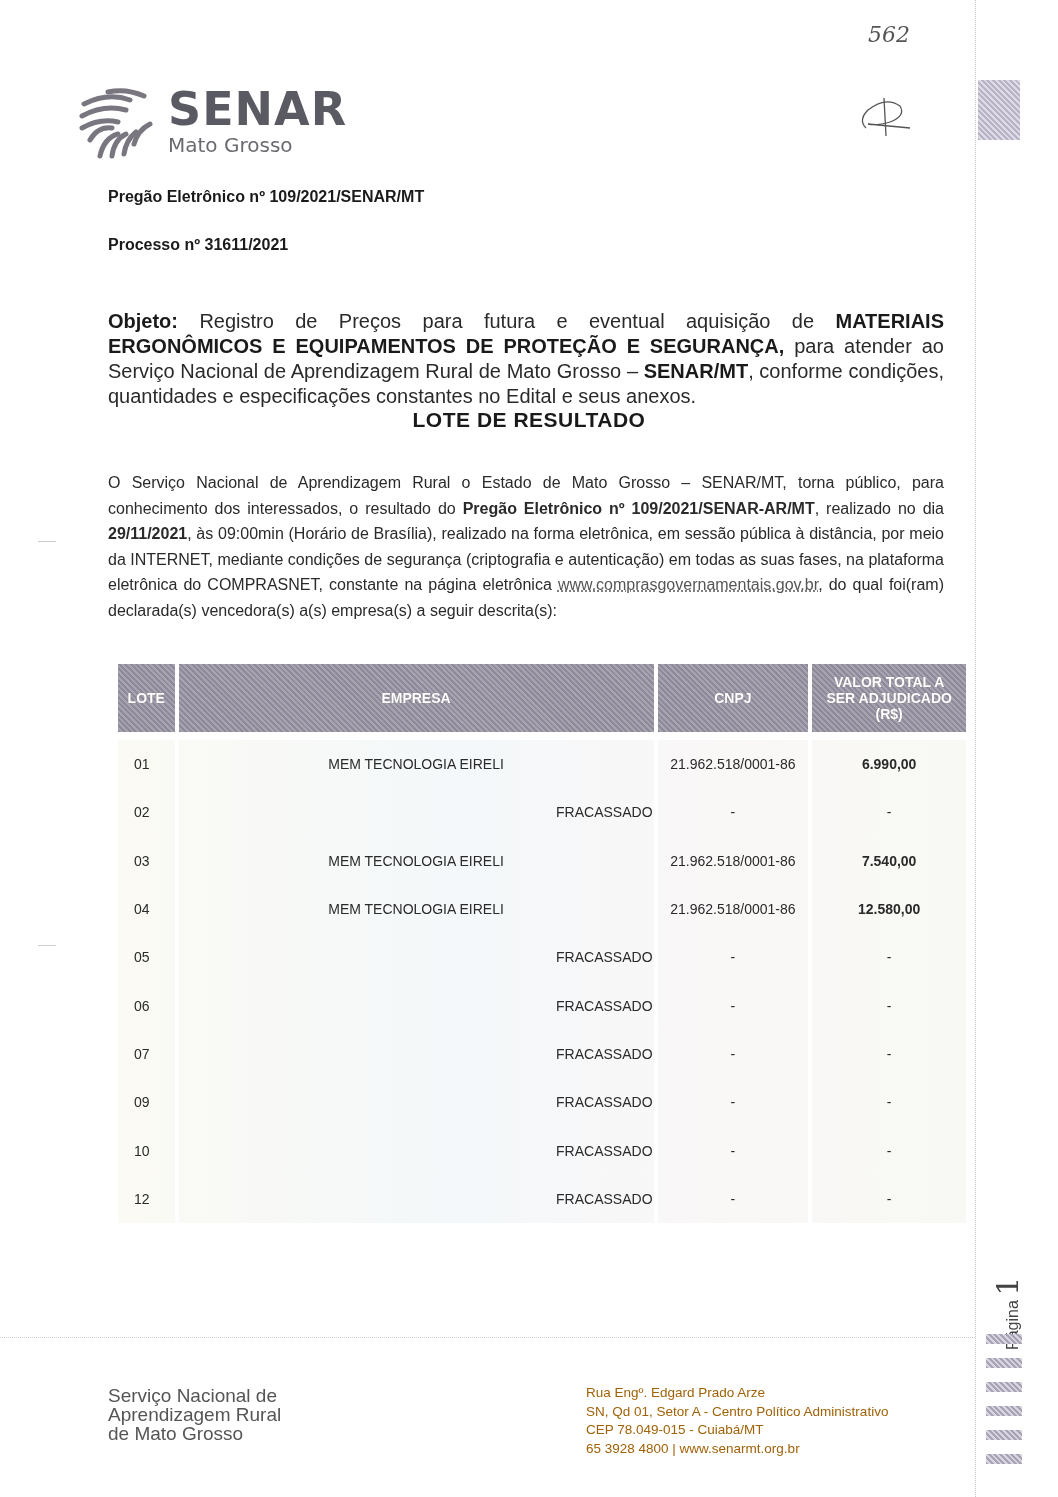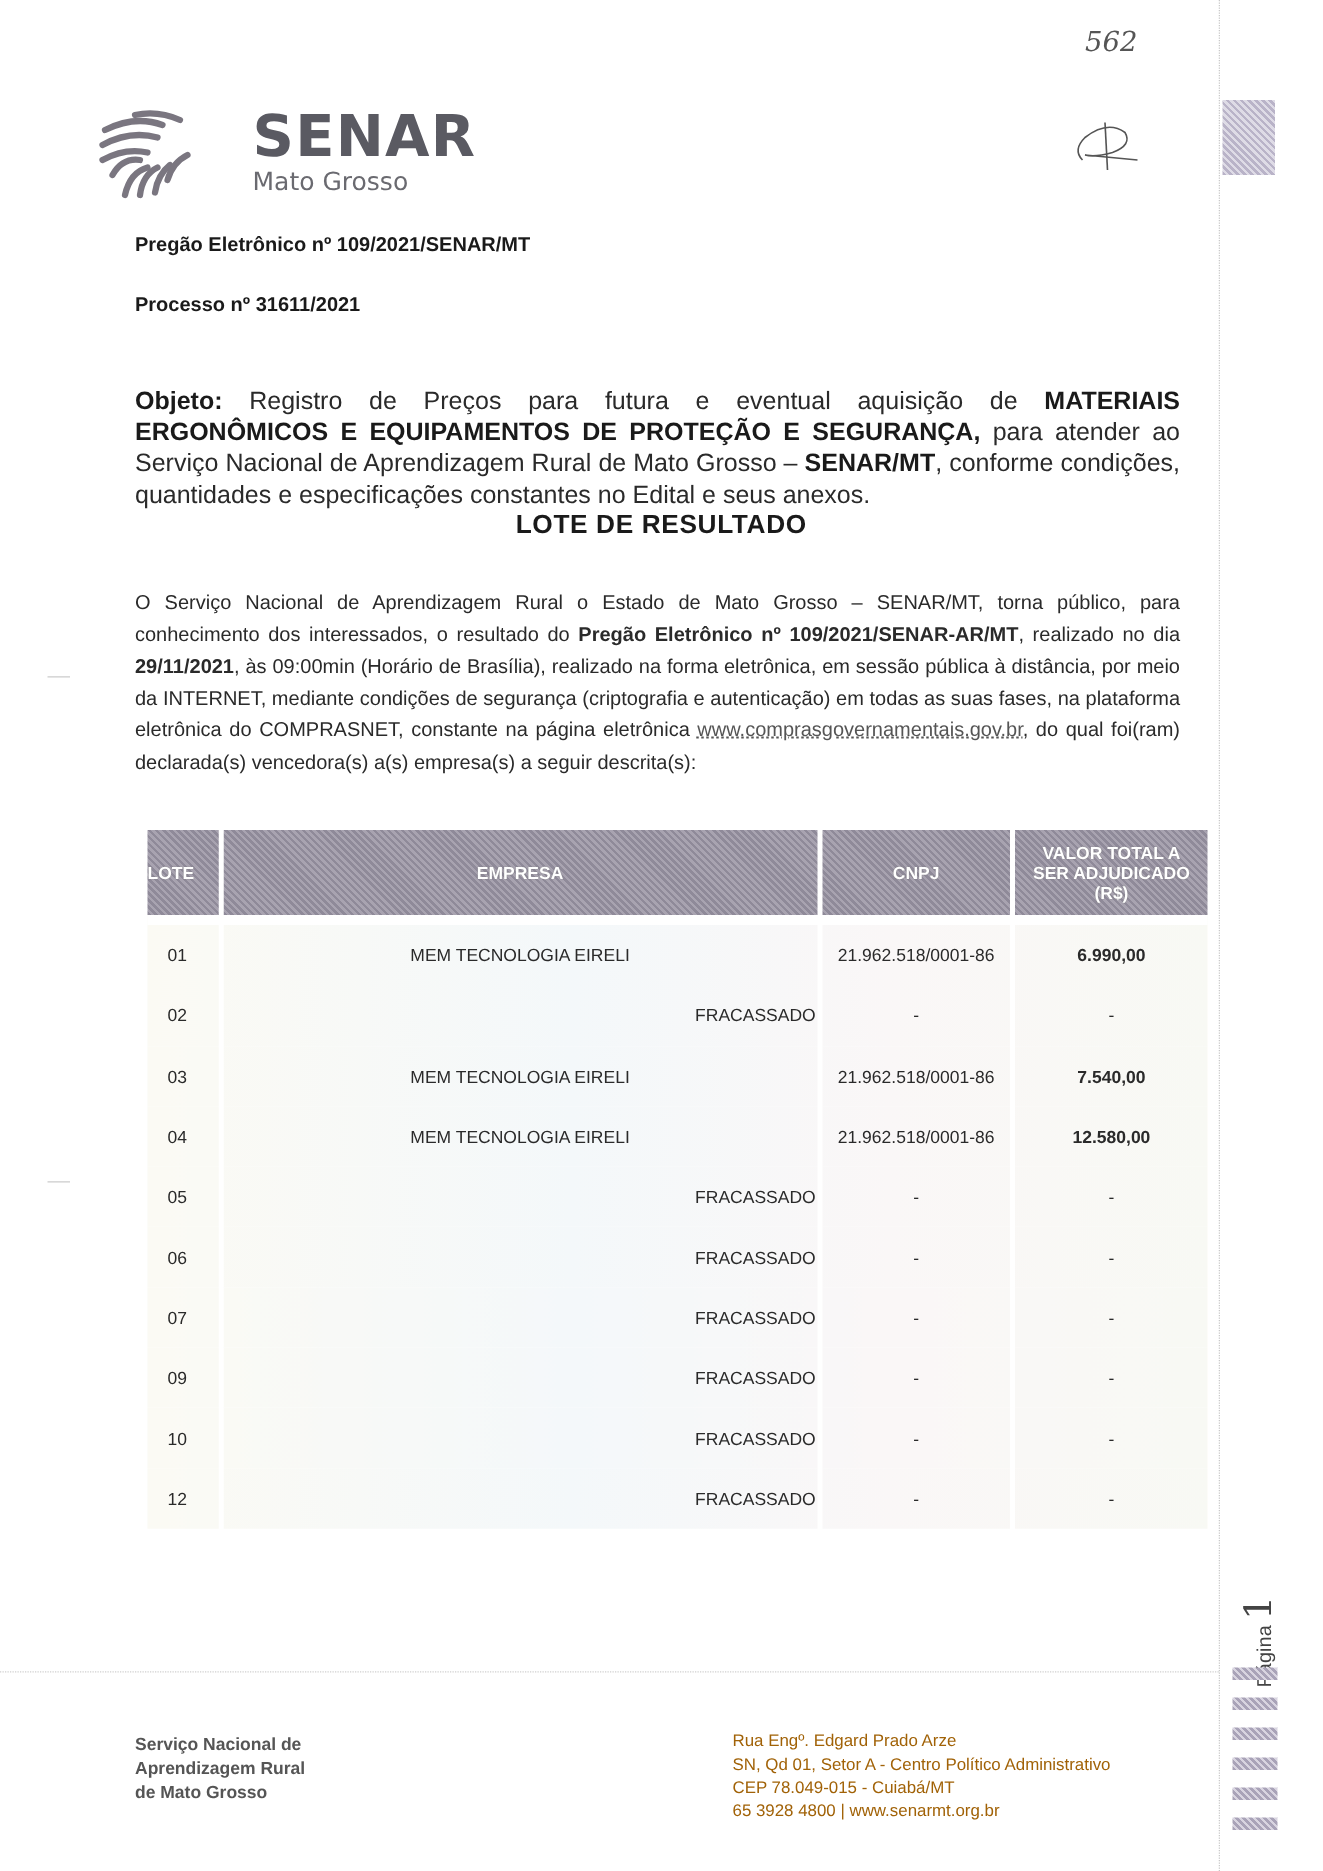--- a/index.html
+++ b/index.html
@@ -1,20 +1,20 @@
 <!DOCTYPE html>
 <html><head>
 <meta charset="utf-8">
 <style>
   html, body { margin: 0; padding: 0; background: #ffffff; }
   body { width: 1058px; height: 1497px; position: relative; overflow: hidden;
          font-family: "Liberation Sans", "DejaVu Sans", sans-serif; color: #1a1a1a; }
 
   
-  .logo { position: absolute; left: 78px; top: 82px; display: flex; align-items: center; gap: 34px; }
+  .logo { position: absolute; left: 78px; top: 82px; display: flex; align-items: center; }
   .logo-mark { width: 80px; height: 80px; }
   .logo-text { margin-left: 10px; }
   .logo-title { font-family: "DejaVu Sans", sans-serif; font-weight: bold; font-size: 46px;
                 color: #5a5a62; letter-spacing: 1px; line-height: 44px; }
   .logo-sub { font-family: "DejaVu Sans", sans-serif; font-size: 20px; color: #6a6a70; line-height: 24px; margin-top: 2px; }
 
   
   .stamp { position: absolute; left: 838px; top: 20px; width: 100px; height: 120px; }
   .stamp-num { position: absolute; left: 30px; top: 2px; font-family: "DejaVu Serif", serif; font-style: italic;
                font-size: 22px; color: #555; }
@@ -54,21 +54,21 @@
   .tbl td { height: 46.3px; font-size: 14px; color: #2a2a2a; vertical-align: middle; }
   .tbl tbody tr { background: linear-gradient(90deg, #fbfaf4, #f4f8fa 40%, #faf7f7 70%, #f8f9f4); }
   .c-lote { width: 50px; padding-left: 16px; text-align: left; }
   .c-emp { width: 420px; text-align: center; }
   .c-emp.fail { text-align: right; padding-left: 168px; }
   .c-cnpj { width: 160px; text-align: center; }
   .c-val { width: 168px; text-align: center; font-weight: bold; }
   .c-val.dash, .c-cnpj.dash { font-weight: normal; }
 
   .footer-rule { position: absolute; left: 0; top: 1337px; width: 975px; border-top: 1px dotted #cfcfcf; }
-  .foot-left { position: absolute; left: 108px; top: 1386px; font-size: 14px; line-height: 19px; color: #555; font-weight: bold; }
+  .foot-left { position: absolute; left: 108px; top: 1386px; font-size: 19px; line-height: 19px; color: #555; font-weight: normal; }
   .foot-right { position: absolute; left: 586px; top: 1384px; font-size: 13.5px; line-height: 18.5px; color: #a16207; }
 
   .margin-mark { position: absolute; left: 38px; width: 18px; border-top: 1px solid #ccc; }
 </style>
 </head>
 <body>
 
 <div class="logo">
   <svg class="logo-mark" viewBox="0 0 80 80">
     <g fill="none" stroke="#7a7680" stroke-width="5" stroke-linecap="round">
@@ -128,21 +128,21 @@
 
 <div class="title">LOTE DE RESULTADO</div>
 
 <div class="body-text">
   <span>O Serviço Nacional de Aprendizagem Rural o Estado de Mato Grosso – SENAR/MT, torna público, para conhecimento dos interessados, o resultado do </span><b>Pregão Eletrônico nº 109/2021/SENAR-AR/MT</b><span>, realizado no dia </span><b>29/11/2021</b><span>, às 09:00min (Horário de Brasília), realizado na forma eletrônica, em sessão pública à distância, por meio da INTERNET, mediante condições de segurança (criptografia e autenticação) em todas as suas fases, na plataforma eletrônica do COMPRASNET, constante na página eletrônica </span><a>www.comprasgovernamentais.gov.br</a><span>, do qual foi(ram) declarada(s) vencedora(s) a(s) empresa(s) a seguir descrita(s):</span>
 </div>
 
 <table class="tbl">
   <thead>
     <tr>
-      <th class="c-lote" style="text-align:left;padding:0">LOTE</th>
+      <th class="c-lote" style="text-align:center;padding:0">LOTE</th>
       <th class="c-emp">EMPRESA</th>
       <th class="c-cnpj">CNPJ</th>
       <th class="c-val">VALOR TOTAL A SER ADJUDICADO (R$)</th>
     </tr>
   </thead>
   <tbody>
     <tr style="height:6px">
         <td colspan="4" style="height:6px;background:#fff"></td>
       </tr>
     <tr>

